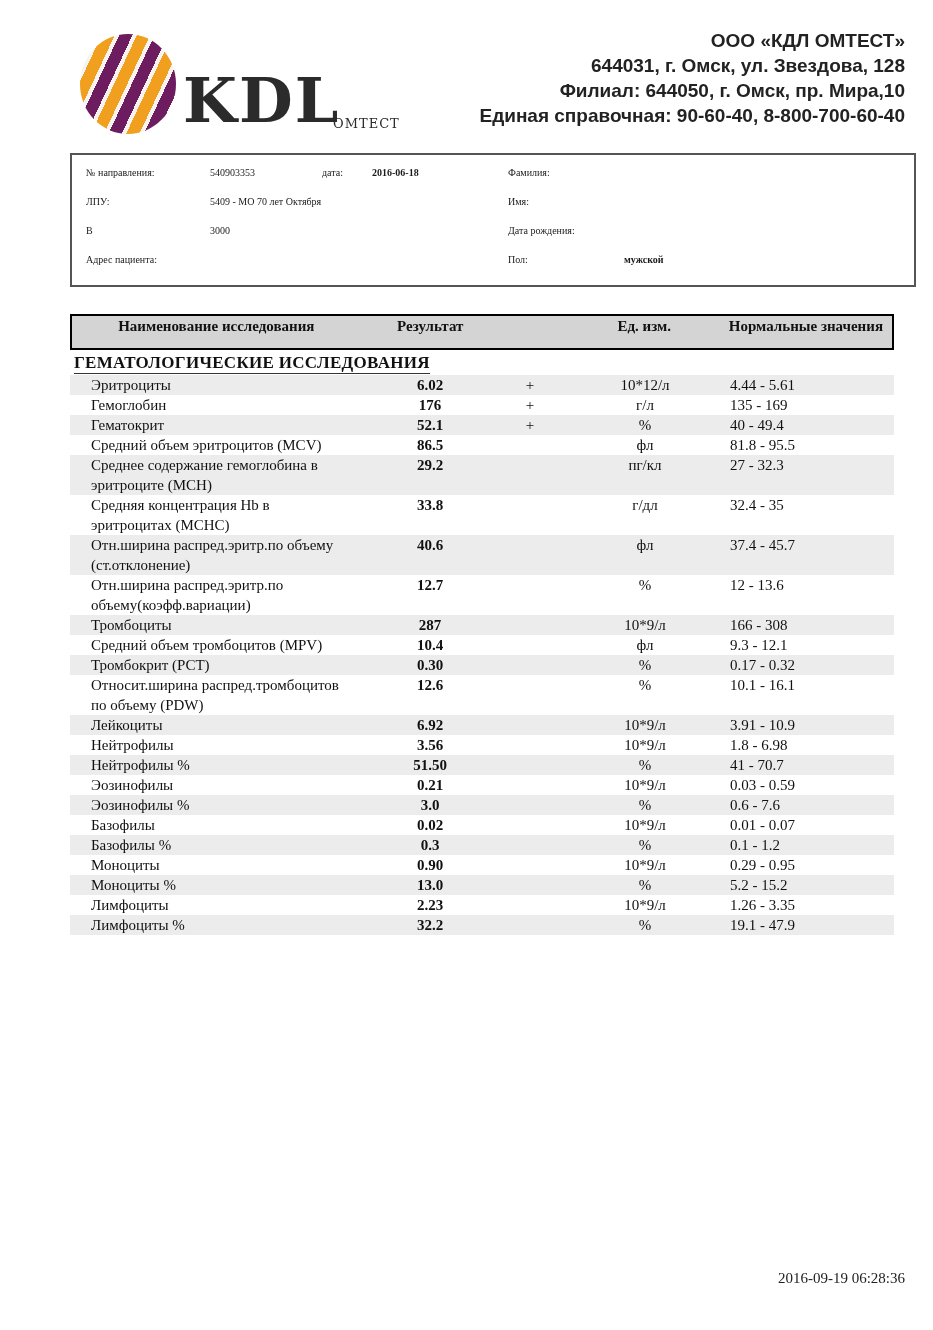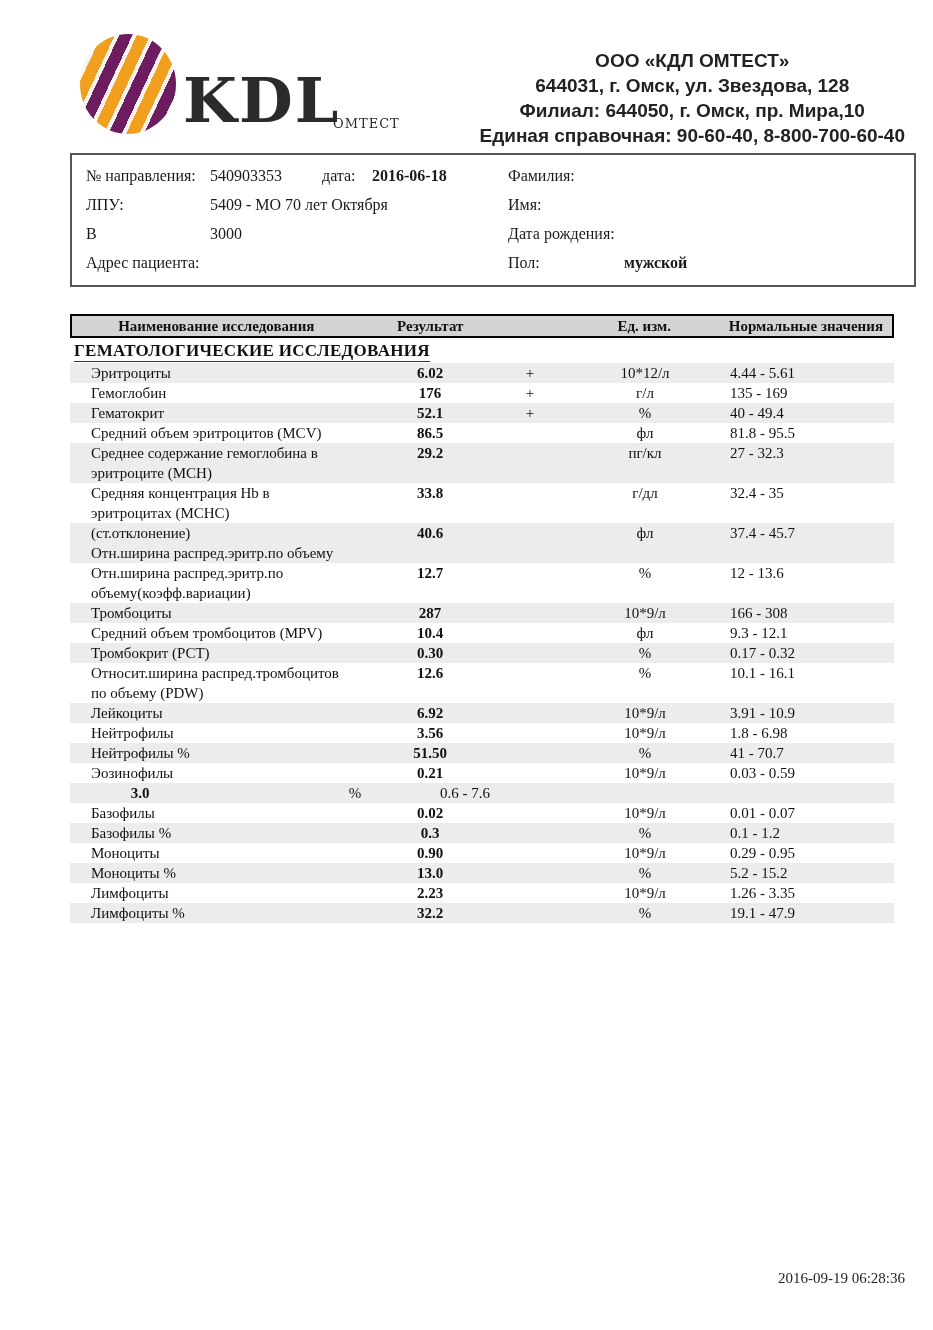--- a/index.html
+++ b/index.html
@@ -20,43 +20,43 @@
     position:absolute;left:183px;top:70px;
     font-family:"DejaVu Serif", serif;font-weight:bold;
     font-size:62px;line-height:62px;color:#2b2b2b;letter-spacing:2px;
   }
   .logo-sub{
     position:absolute;left:333px;top:116px;
     font-family:"DejaVu Serif", serif;font-weight:normal;
     font-size:13px;color:#2b2b2b;letter-spacing:1px;
   }
   .company{
-    position:absolute;right:28px;top:48px;text-align:center;
+    position:absolute;right:28px;top:28px;text-align:right;
     font-family:"Liberation Sans", sans-serif;font-weight:bold;
     font-size:19px;line-height:25px;color:#222;
   }
   
   .pbox{
     position:absolute;left:70px;top:153px;width:846px;height:134px;
     border:2px solid #555;box-sizing:border-box;background:#fff;
   }
   .pbox-row{position:relative;height:29px;}
   .pbox-row:first-child{margin-top:12px;}
-  .pbox span{position:absolute;font-size:16px;white-space:nowrap;}
+  .pbox span{position:absolute;font-size:10px;white-space:nowrap;}
   .pl1{left:14px;}  .pv1{left:138px;font-weight:normal;}
   .pl2{left:250px;} .pv2{left:300px;font-weight:bold;}
   .pl3{left:436px;} .pv3{left:552px;font-weight:bold;}
   
   .lab-table{
     position:absolute;left:70px;top:314px;width:824px;
     font-size:15px;color:#111;
   }
   .thead{
     display:flex;background:#d4d4d4;border:2px solid #000;
-    box-sizing:border-box;font-weight:bold;height:24px;line-height:20px;
+    box-sizing:border-box;font-weight:bold;height:36px;line-height:20px;
   }
   .thead .cell{padding:0;}
   .cell{box-sizing:border-box;line-height:20px;}
   .c-name {width:290px;text-align:left;padding-left:21px;}
   .thead .c-name{text-align:center;padding-left:0;}
   .c-result{width:140px;text-align:center;font-weight:bold;}
   .thead .c-result{font-weight:bold;}
   .c-flag {width:60px;text-align:center;}
   .c-units{width:170px;text-align:center;}
   .c-range{width:164px;text-align:left;}
@@ -195,22 +195,22 @@
             <span class="nm">эритроцитах (MCHC)</span>
           </div>
         <div class="cell c-result">33.8</div>
         <div class="cell c-flag"></div>
         <div class="cell c-units">г/дл</div>
         <div class="cell c-range">32.4 - 35</div>
       </div>
 
       <div class="row">
         <div class="cell c-name">
+            <span class="nm">Отн.ширина распред.эритр.по объему</span>
             <span class="nm">(ст.отклонение)</span>
-            <span class="nm">Отн.ширина распред.эритр.по объему</span>
           </div>
         <div class="cell c-result">40.6</div>
         <div class="cell c-flag"></div>
         <div class="cell c-units">фл</div>
         <div class="cell c-range">37.4 - 45.7</div>
       </div>
 
       <div class="row">
         <div class="cell c-name">
             <span class="nm">Отн.ширина распред.эритр.по</span>
@@ -304,20 +304,24 @@
             <span class="nm">Эозинофилы</span>
             <span class="nm"></span>
           </div>
         <div class="cell c-result">0.21</div>
         <div class="cell c-flag"></div>
         <div class="cell c-units">10*9/л</div>
         <div class="cell c-range">0.03 - 0.59</div>
       </div>
 
       <div class="row">
+        <div class="cell c-name">
+            <span class="nm">Эозинофилы %</span>
+            <span class="nm"></span>
+          </div>
         <div class="cell c-result">3.0</div>
         <div class="cell c-flag"></div>
         <div class="cell c-units">%</div>
         <div class="cell c-range">0.6 - 7.6</div>
       </div>
 
       <div class="row">
         <div class="cell c-name">
             <span class="nm">Базофилы</span>
             <span class="nm"></span>

